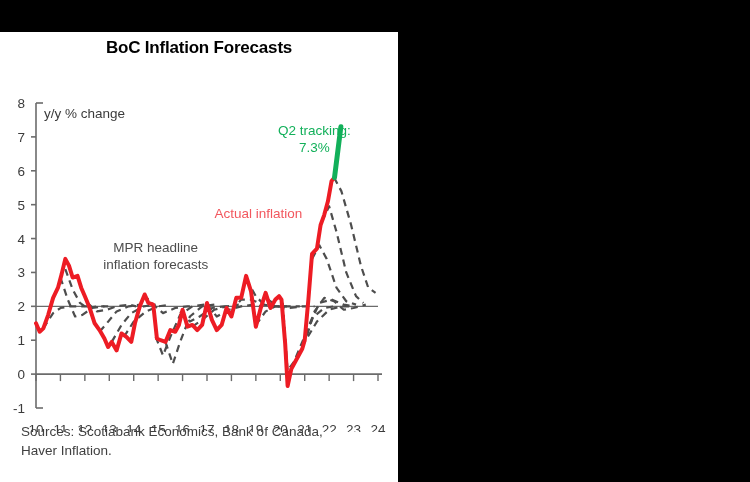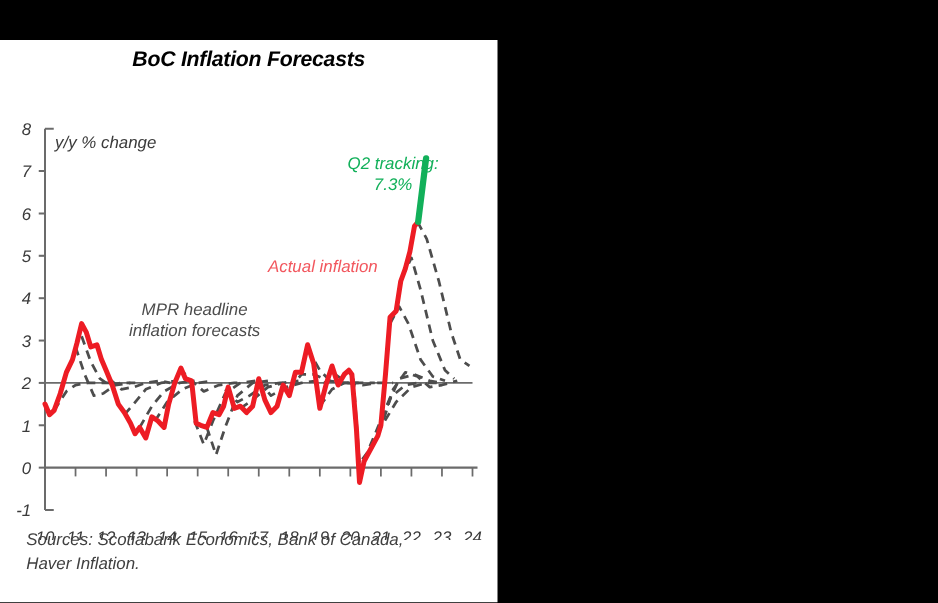--- a/index.html
+++ b/index.html
@@ -8,21 +8,20 @@
     width: 750px; height: 482px;
     background: #000000;
     font-family: "Liberation Sans", sans-serif;
     overflow: hidden;
   }
   #root {
     position: relative;
     width: 750px;
     height: 482px;
     background: #000000;
-    font-style: italic;
   }
   #card {
     position: absolute;
     left: 0px;
     top: 32px;
     width: 398px;
     height: 450px;
     background: #ffffff;
   }
   #chart-title {

